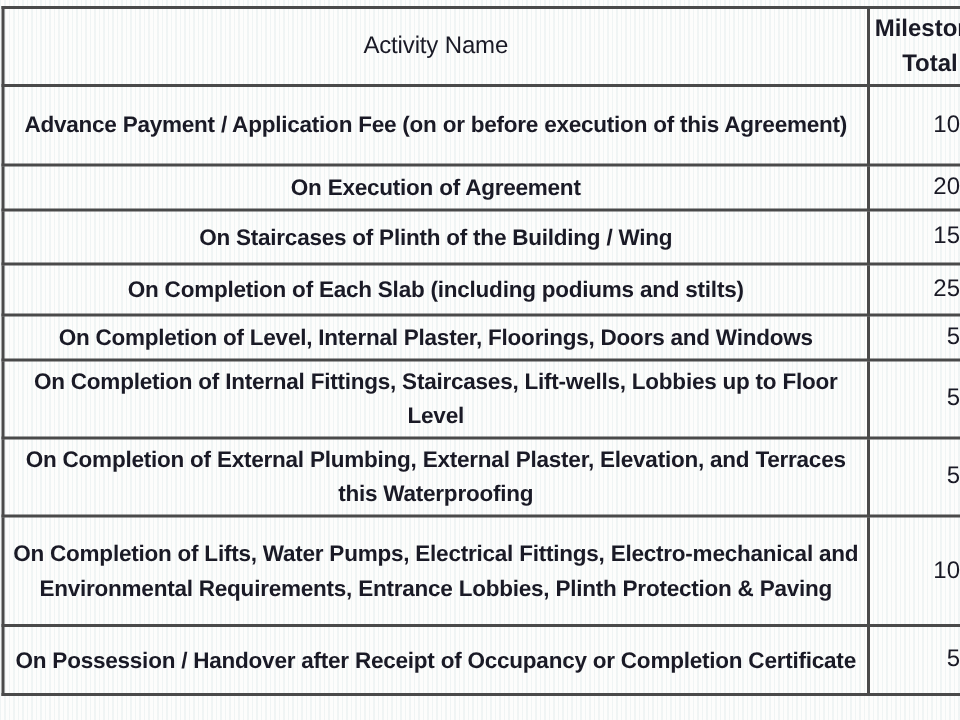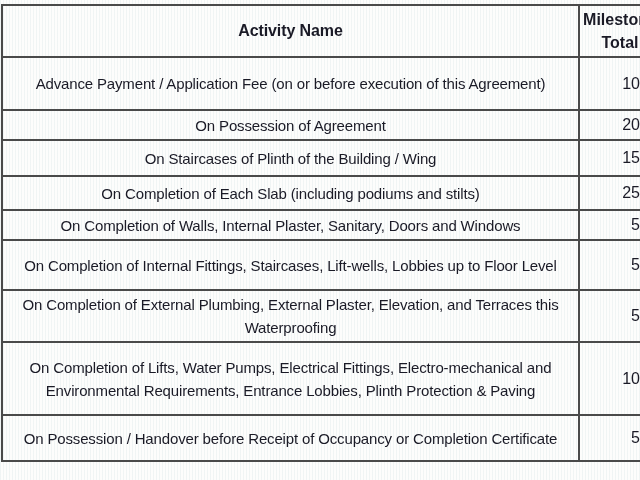--- a/index.html
+++ b/index.html
@@ -33,38 +33,39 @@
   col.c-activity  { width: 577px; }
   col.c-milestone { width: 82px; }
   th, td {
     border: 2px solid #4a4a4a;
     background: transparent;
     vertical-align: middle;
     overflow: hidden;
   }
   th.activity-head {
     font-size: 16px;
-    font-weight: bold;
+    font-weight: normal;
     text-align: center;
     letter-spacing: -0.1px;
     padding: 2px 6px;
   }
   th.milestone-head {
     font-size: 16px;
     font-weight: bold;
     text-align: center;
     line-height: 23px;
     padding: 2px 0;
   }
   td.activity-cell {
     font-size: 15px;
     line-height: 23px;
     text-align: center;
     letter-spacing: -0.15px;
     padding: 2px 5px;
+    font-weight: bold;
   }
   td.value-cell {
     font-size: 16px;
     text-align: right;
     padding: 2px 20px 2px 2px;
     white-space: nowrap;
   }
   
   tr.hrow { height: 47px; }
   tr.r0 { height: 53px; }
@@ -91,46 +92,46 @@
         <th class="activity-head">Activity Name</th>
         <th class="milestone-head">Milestone Total</th>
       </tr>
     </thead>
     <tbody>
       <tr class="r0">
         <td class="activity-cell">Advance Payment / Application Fee (on or before execution of this Agreement)</td>
         <td class="value-cell">10</td>
       </tr>
       <tr class="r1">
-        <td class="activity-cell">On Possession of Agreement</td>
+        <td class="activity-cell">On Execution of Agreement</td>
         <td class="value-cell">20</td>
       </tr>
       <tr class="r2">
         <td class="activity-cell">On Staircases of Plinth of the Building / Wing</td>
         <td class="value-cell">15</td>
       </tr>
       <tr class="r3">
         <td class="activity-cell">On Completion of Each Slab (including podiums and stilts)</td>
         <td class="value-cell">25</td>
       </tr>
       <tr class="r4">
-        <td class="activity-cell">On Completion of Walls, Internal Plaster, Sanitary, Doors and Windows</td>
+        <td class="activity-cell">On Completion of Level, Internal Plaster, Floorings, Doors and Windows</td>
         <td class="value-cell">5</td>
       </tr>
       <tr class="r5">
         <td class="activity-cell">On Completion of Internal Fittings, Staircases, Lift-wells, Lobbies up to Floor Level</td>
         <td class="value-cell">5</td>
       </tr>
       <tr class="r6">
         <td class="activity-cell">On Completion of External Plumbing, External Plaster, Elevation, and Terraces this Waterproofing</td>
         <td class="value-cell">5</td>
       </tr>
       <tr class="r7">
         <td class="activity-cell">On Completion of Lifts, Water Pumps, Electrical Fittings, Electro-mechanical and Environmental Requirements, Entrance Lobbies, Plinth Protection &amp; Paving</td>
         <td class="value-cell">10</td>
       </tr>
       <tr class="r8">
-        <td class="activity-cell">On Possession / Handover before Receipt of Occupancy or Completion Certificate</td>
+        <td class="activity-cell">On Possession / Handover after Receipt of Occupancy or Completion Certificate</td>
         <td class="value-cell">5</td>
       </tr>
     </tbody>
   </table>
 </div>
 
 </body></html>

